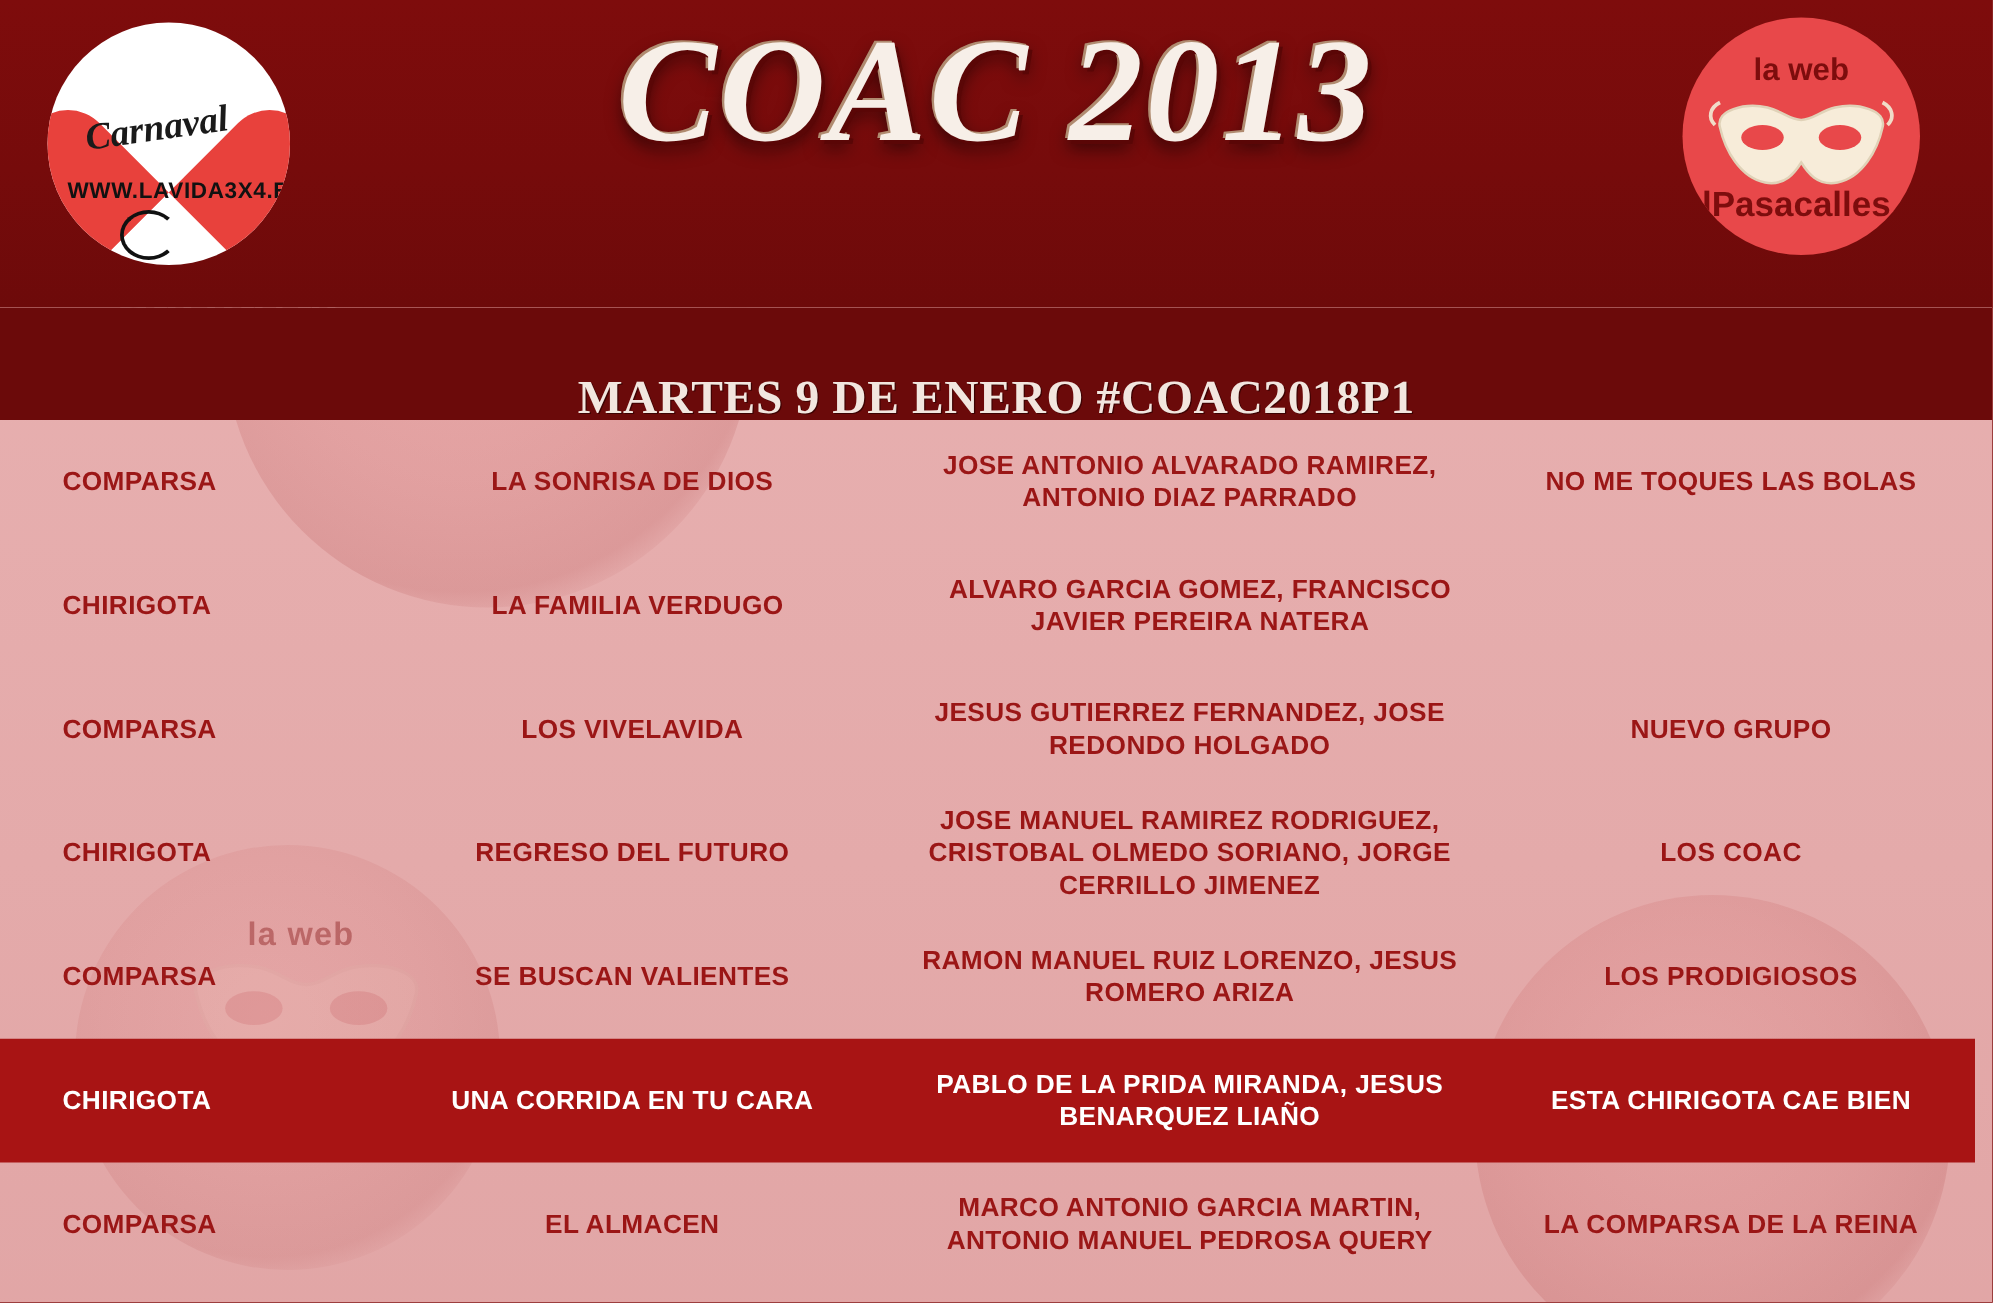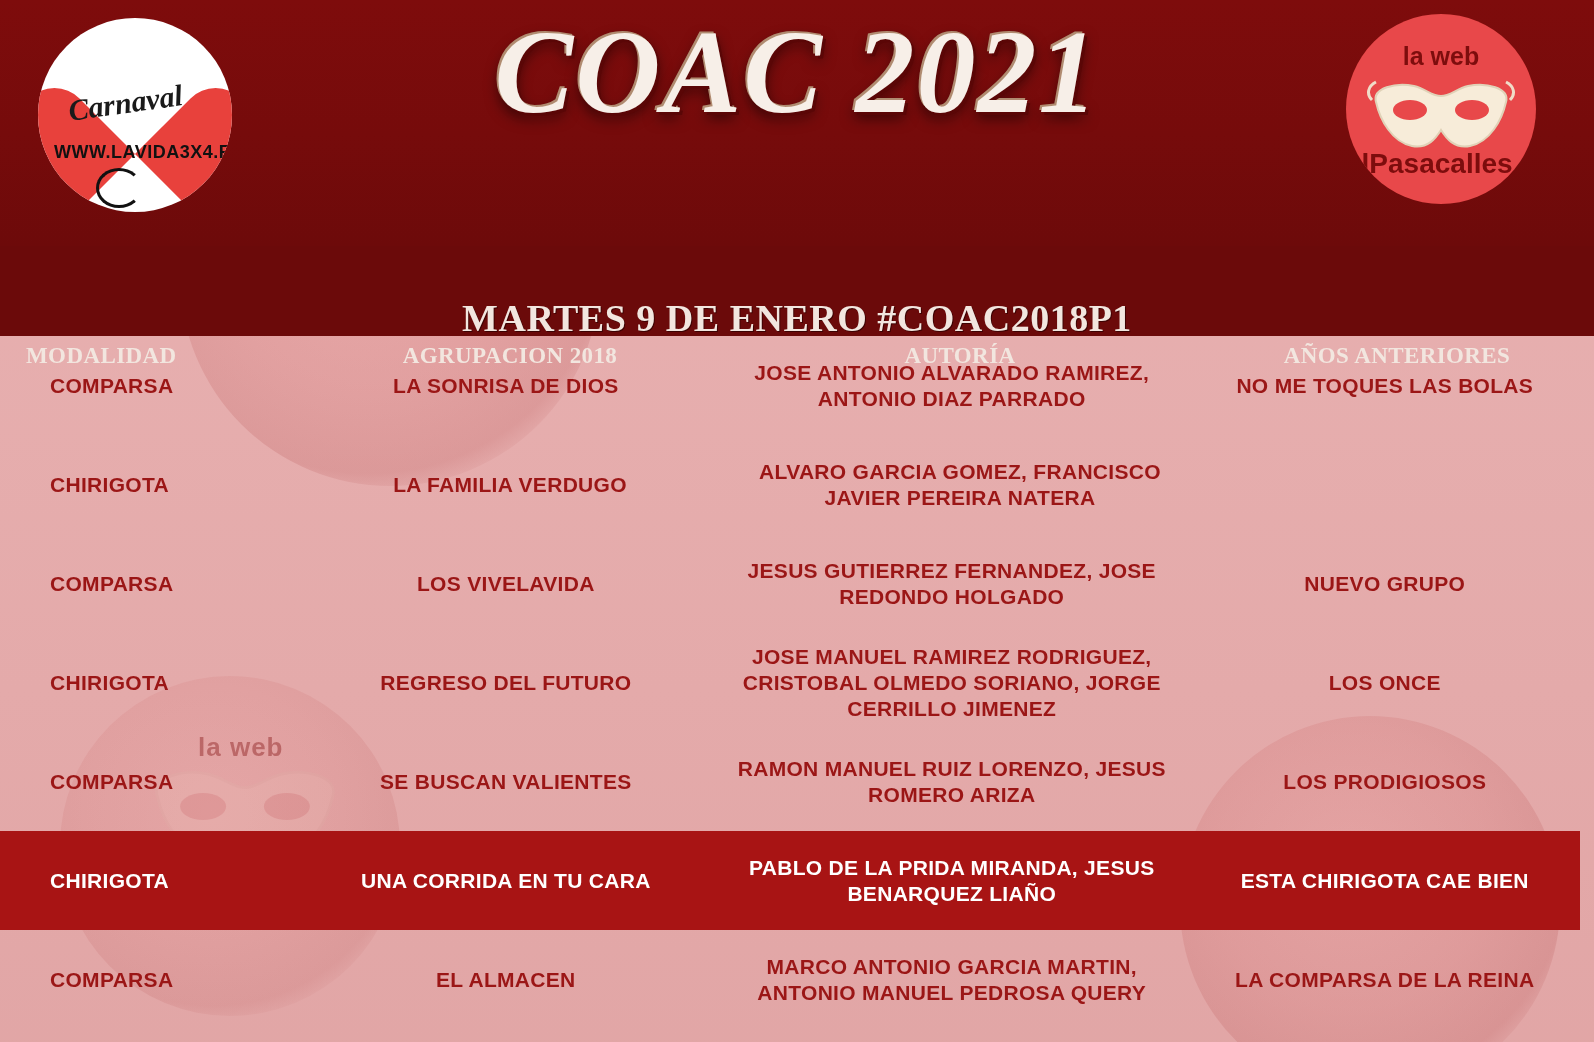--- a/index.html
+++ b/index.html
@@ -234,21 +234,21 @@
   }
   .row.highlight .cell { color: #ffffff; }
 </style>
 </head>
 <body>
 
 <div id="page">
 
   <div id="banner">
 
-    <div id="banner-title">COAC 2021</div>
+    <div id="banner-title">COAC 2013</div>
 
     <div id="logo-left">
       <div class="heart"></div>
       <div class="carnaval">Carnaval</div>
       <div class="url">WWW.LAVIDA3X4.ES</div>
       <div class="swirl"></div>
     </div>
 
     <div id="logo-right">
       <div class="lw">la web</div>
@@ -284,26 +284,20 @@
     <div class="wm-mask" style="left:140px; top:520px;">
       <svg width="210" height="100" viewBox="0 0 150 74" aria-hidden="true" opacity="0.45">
         <path d="M10 22 C6 8, 30 2, 48 6 C60 9, 66 16, 75 16 C84 16, 90 9, 102 6 C120 2, 144 8, 140 22 C136 40, 124 62, 104 66 C88 69, 80 58, 75 50 C70 58, 62 69, 46 66 C26 62, 14 40, 10 22 Z" fill="#f3e0cf" stroke="#d9bfae" stroke-width="2"></path>
         <ellipse cx="44" cy="30" rx="17" ry="10" fill="#bb3a3a"></ellipse>
         <ellipse cx="106" cy="30" rx="17" ry="10" fill="#bb3a3a"></ellipse>
       </svg>
     </div>
 
     <div id="title-bar">
       <div id="day-title">MARTES 9 DE ENERO #COAC2018P1</div>
-      <div id="col-head">
-        <div class="col-mod">MODALIDAD</div>
-        <div class="col-agr">AGRUPACION 2018</div>
-        <div class="col-aut">AUTORÍA</div>
-        <div class="col-anos">AÑOS ANTERIORES</div>
-      </div>
     </div>
 
     <div id="rows">
 
       <div class="row" style="height:99px;">
         <div class="cell col-mod">COMPARSA</div>
         <div class="cell col-agr">LA SONRISA DE DIOS</div>
         <div class="cell col-aut">JOSE ANTONIO ALVARADO RAMIREZ, ANTONIO DIAZ PARRADO</div>
         <div class="cell col-anos">NO ME TOQUES LAS BOLAS</div>
       </div>
@@ -318,21 +312,21 @@
         <div class="cell col-mod">COMPARSA</div>
         <div class="cell col-agr">LOS VIVELAVIDA</div>
         <div class="cell col-aut">JESUS GUTIERREZ FERNANDEZ, JOSE REDONDO HOLGADO</div>
         <div class="cell col-anos">NUEVO GRUPO</div>
       </div>
 
       <div class="row" style="height:99px;">
         <div class="cell col-mod">CHIRIGOTA</div>
         <div class="cell col-agr">REGRESO DEL FUTURO</div>
         <div class="cell col-aut">JOSE MANUEL RAMIREZ RODRIGUEZ, CRISTOBAL OLMEDO SORIANO, JORGE CERRILLO JIMENEZ</div>
-        <div class="cell col-anos">LOS ONCE</div>
+        <div class="cell col-anos">LOS COAC</div>
       </div>
 
       <div class="row" style="height:99px;">
         <div class="cell col-mod">COMPARSA</div>
         <div class="cell col-agr">SE BUSCAN VALIENTES</div>
         <div class="cell col-aut">RAMON MANUEL RUIZ LORENZO, JESUS ROMERO ARIZA</div>
         <div class="cell col-anos">LOS PRODIGIOSOS</div>
       </div>
 
       <div class="row highlight" style="height:99px;">

